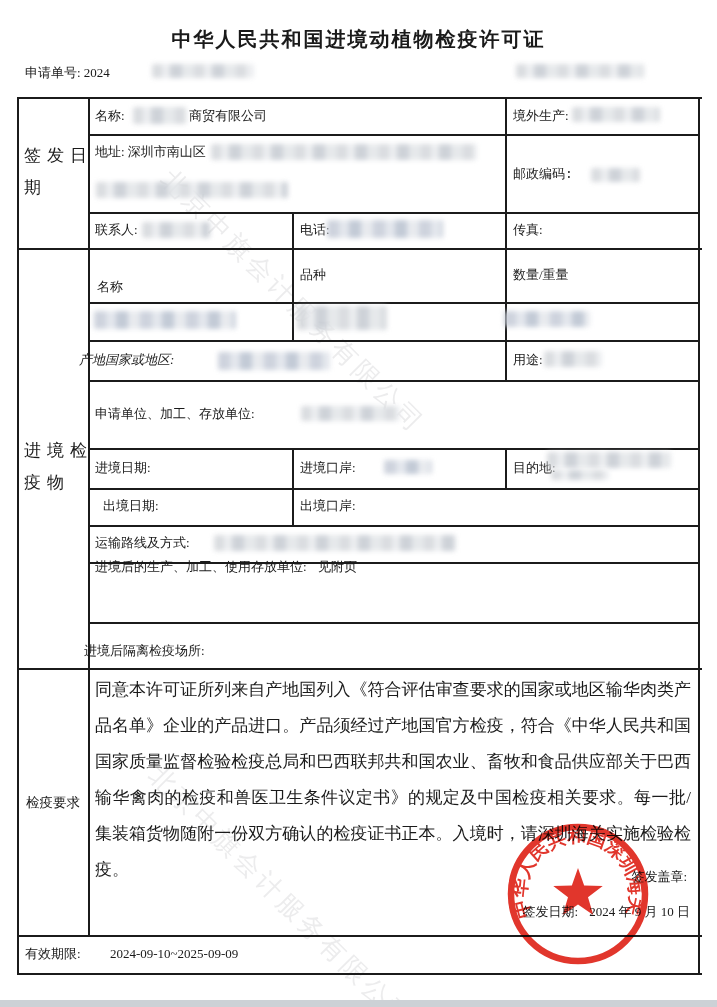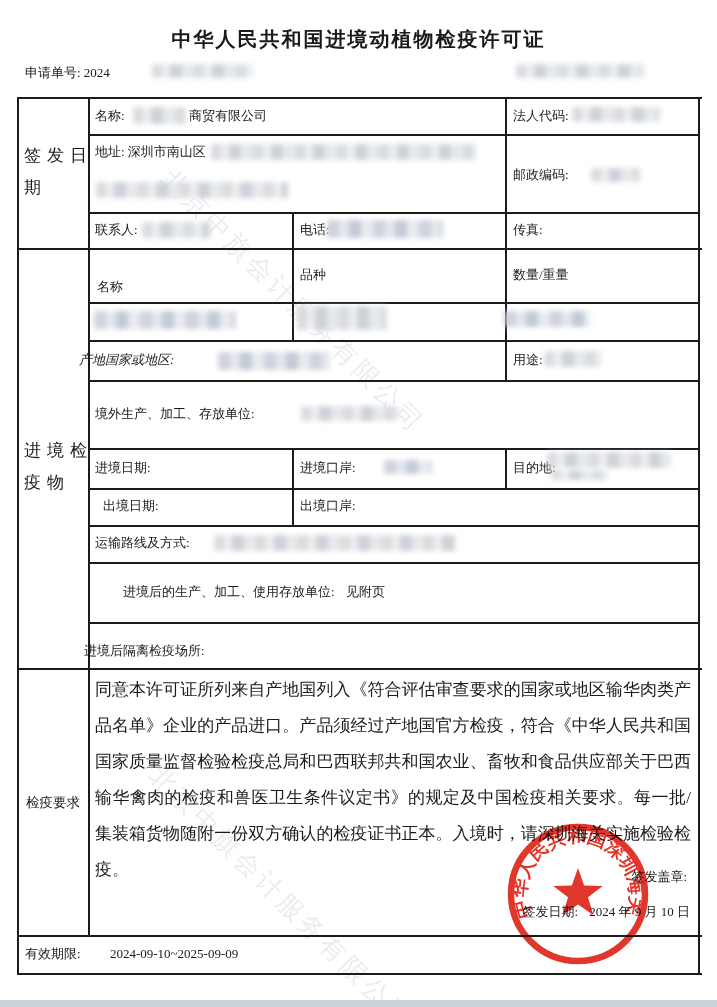--- a/index.html
+++ b/index.html
@@ -59,64 +59,64 @@
   <div class="vline" style="left:292px;top:212px;height:128px;"></div>
   <div class="vline" style="left:292px;top:448px;height:77px;"></div>
 
   <div class="seclabel" style="left:24px;top:140px;">签发日期</div>
   <div class="seclabel" style="left:24px;top:435px;">进境检疫物</div>
   <div class="txt" style="left:26px;top:793px;font-size:13.5px;">检疫要求</div>
 
   <div class="txt" style="left:95px;top:106px;">名称:</div>
   <div class="rd" style="left:133px;top:107px;width:54px;height:17px;"></div>
   <div class="txt" style="left:189px;top:106px;">商贸有限公司</div>
-  <div class="txt" style="left:513px;top:106px;">法人代码:</div>
+  <div class="txt" style="left:513px;top:106px;">境外生产:</div>
   <div class="rd" style="left:572px;top:107px;width:88px;height:15px;"></div>
 
   <div class="txt" style="left:95px;top:142px;">地址: 深圳市南山区</div>
   <div class="rd" style="left:211px;top:144px;width:266px;height:16px;"></div>
   <div class="rd" style="left:96px;top:182px;width:192px;height:16px;"></div>
-  <div class="txt" style="left:513px;top:165px;">邮政编码:</div>
+  <div class="txt" style="left:513px;top:165px;font-family:Liberation Mono, monospace;">邮政编码:</div>
   <div class="rd" style="left:591px;top:168px;width:49px;height:14px;"></div>
 
   <div class="txt" style="left:95px;top:220px;">联系人:</div>
   <div class="rd" style="left:142px;top:222px;width:68px;height:16px;"></div>
   <div class="txt" style="left:300px;top:220px;">电话:</div>
   <div class="rd blue" style="left:327px;top:220px;width:116px;height:18px;"></div>
   <div class="txt" style="left:513px;top:220px;">传真:</div>
 
   <div class="txt" style="left:97px;top:265px;margin-top:12px;">名称</div>
   <div class="txt" style="left:300px;top:265px;">品种</div>
   <div class="txt" style="left:513px;top:265px;">数量/重量</div>
   <div class="rd blue" style="left:94px;top:311px;width:142px;height:18px;"></div>
   <div class="rd" style="left:297px;top:306px;width:90px;height:24px;"></div>
   <div class="rd blue" style="left:504px;top:311px;width:86px;height:16px;"></div>
 
   <div class="txt" style="left:79px;top:350px;font-style:italic;">产地国家或地区:</div>
   <div class="rd blue" style="left:218px;top:352px;width:112px;height:18px;"></div>
   <div class="txt" style="left:513px;top:350px;">用途:</div>
   <div class="rd" style="left:544px;top:351px;width:58px;height:16px;"></div>
 
-  <div class="txt" style="left:95px;top:404px;">境外生产、加工、存放单位:</div>
+  <div class="txt" style="left:95px;top:404px;">申请单位、加工、存放单位:</div>
   <div class="rd" style="left:301px;top:406px;width:99px;height:15px;"></div>
 
   <div class="txt" style="left:95px;top:458px;">进境日期:</div>
   <div class="txt" style="left:300px;top:458px;">进境口岸:</div>
   <div class="rd blue" style="left:384px;top:460px;width:48px;height:14px;"></div>
   <div class="txt" style="left:513px;top:458px;">目的地:</div>
   <div class="rd" style="left:547px;top:452px;width:124px;height:16px;"></div>
   <div class="rd" style="left:551px;top:470px;width:58px;height:10px;"></div>
 
   <div class="txt" style="left:95px;top:496px;margin-left:8px;">出境日期:</div>
   <div class="txt" style="left:300px;top:496px;">出境口岸:</div>
 
   <div class="txt" style="left:95px;top:533px;">运输路线及方式:</div>
   <div class="rd" style="left:214px;top:535px;width:242px;height:16px;"></div>
 
-  <div class="txt" style="left:95px;top:582px;margin-left:28px;">
+  <div class="txt" style="left:95px;top:557px;">
     <span>进境后的生产、加工、使用存放单位:</span>
     <span style="margin-left:8px;">见附页</span>
   </div>
 
   <div class="txt" style="left:84px;top:641px;">进境后隔离检疫场所:</div>
 
   <div id="para">同意本许可证所列来自产地国列入《符合评估审查要求的国家或地区输华肉类产品名单》企业的产品进口。产品须经过产地国官方检疫，符合《中华人民共和国国家质量监督检验检疫总局和巴西联邦共和国农业、畜牧和食品供应部关于巴西输华禽肉的检疫和兽医卫生条件议定书》的规定及中国检疫相关要求。每一批/集装箱货物随附一份双方确认的检疫证书正本。入境时，请深圳海关实施检验检疫。</div>
 
   <div class="txt" style="left:487px;top:867px;width:200px;text-align:right;">签发盖章:</div>
   <div class="txt" style="left:390px;top:902px;width:300px;text-align:right;">

